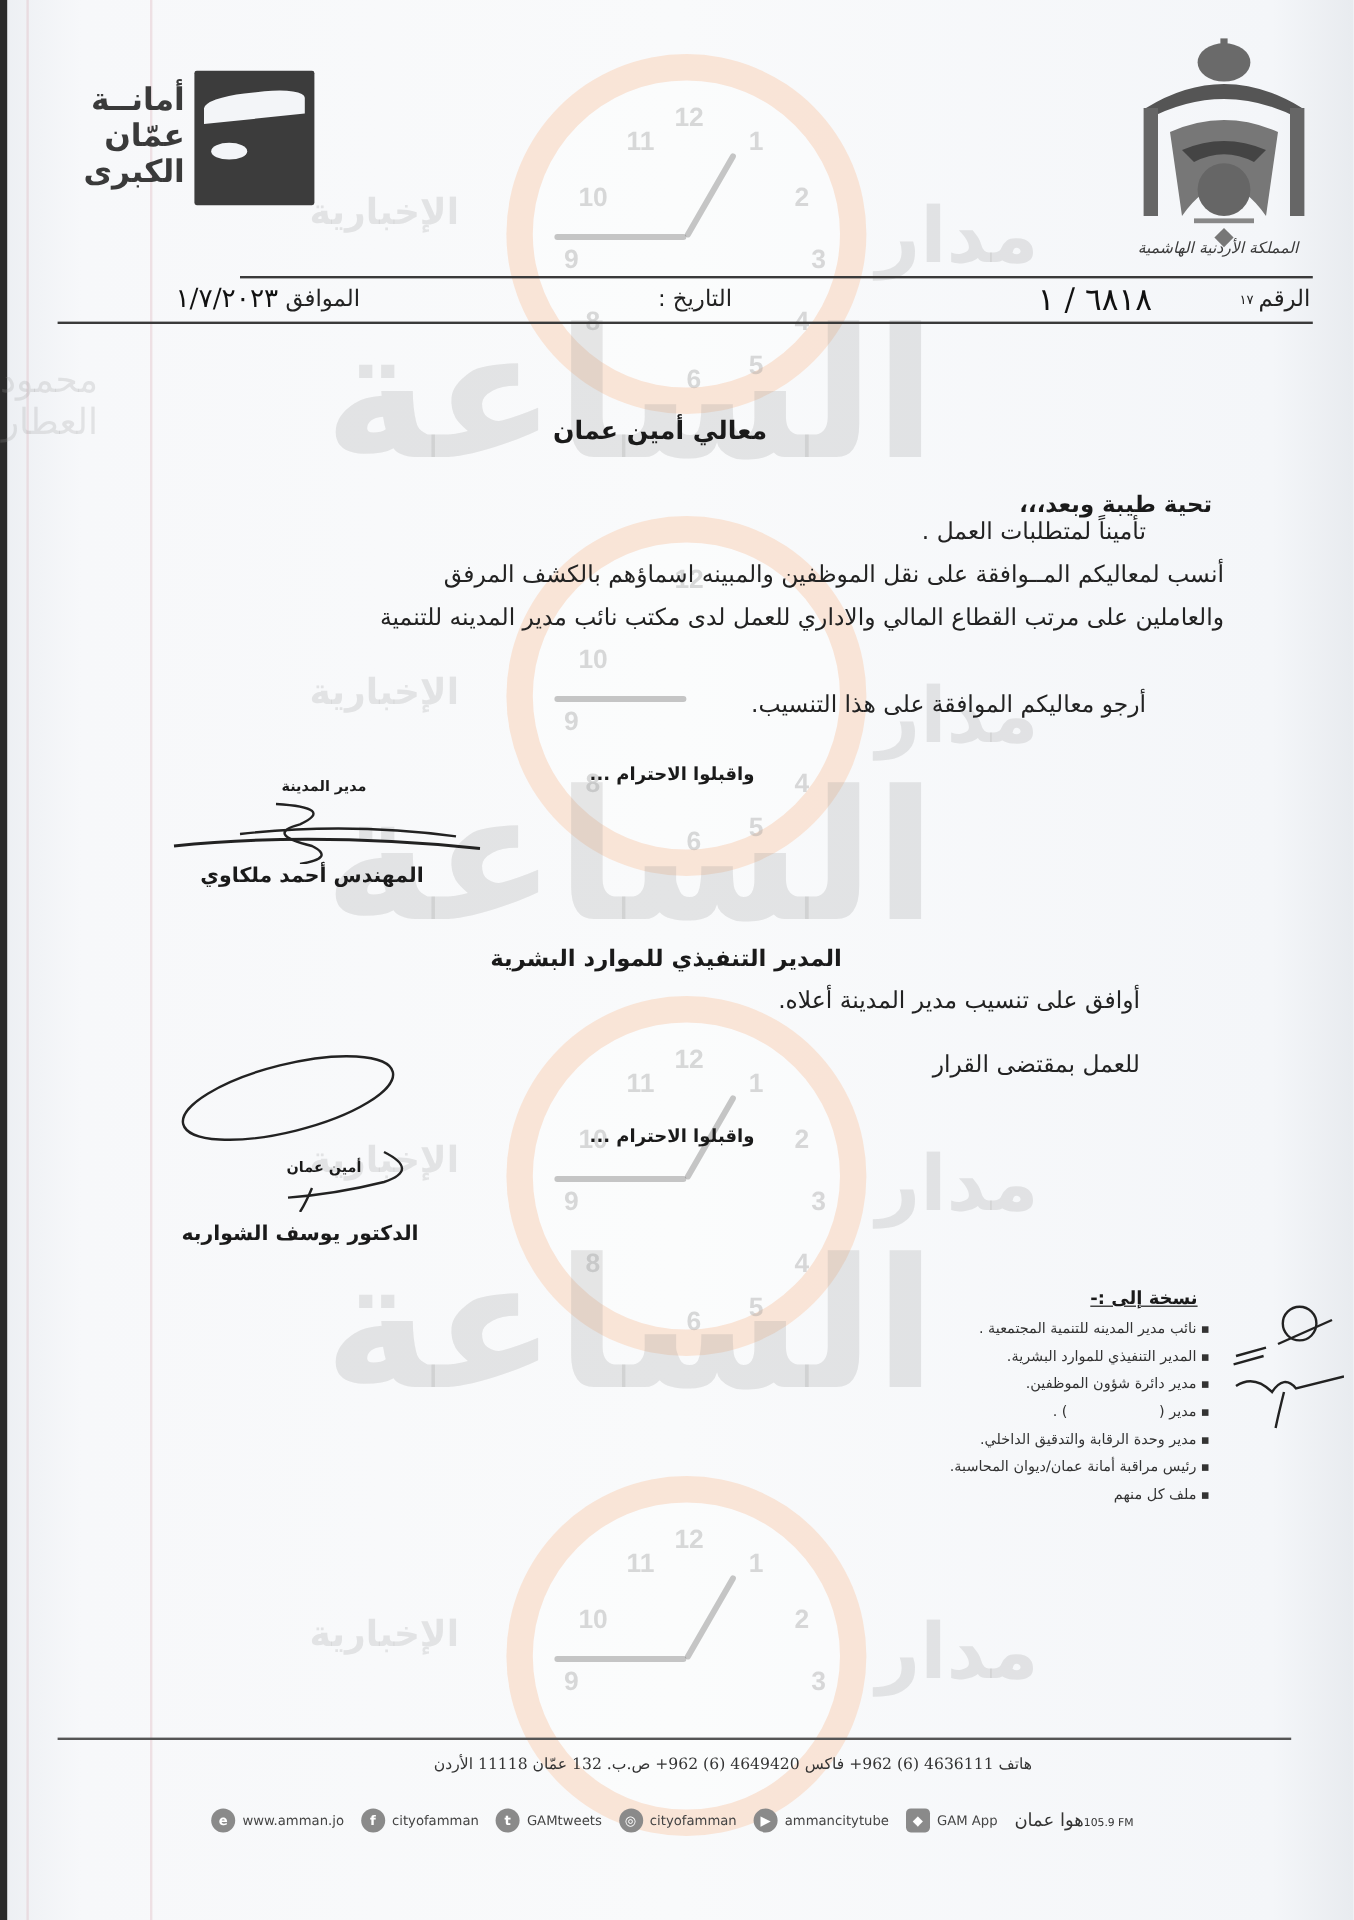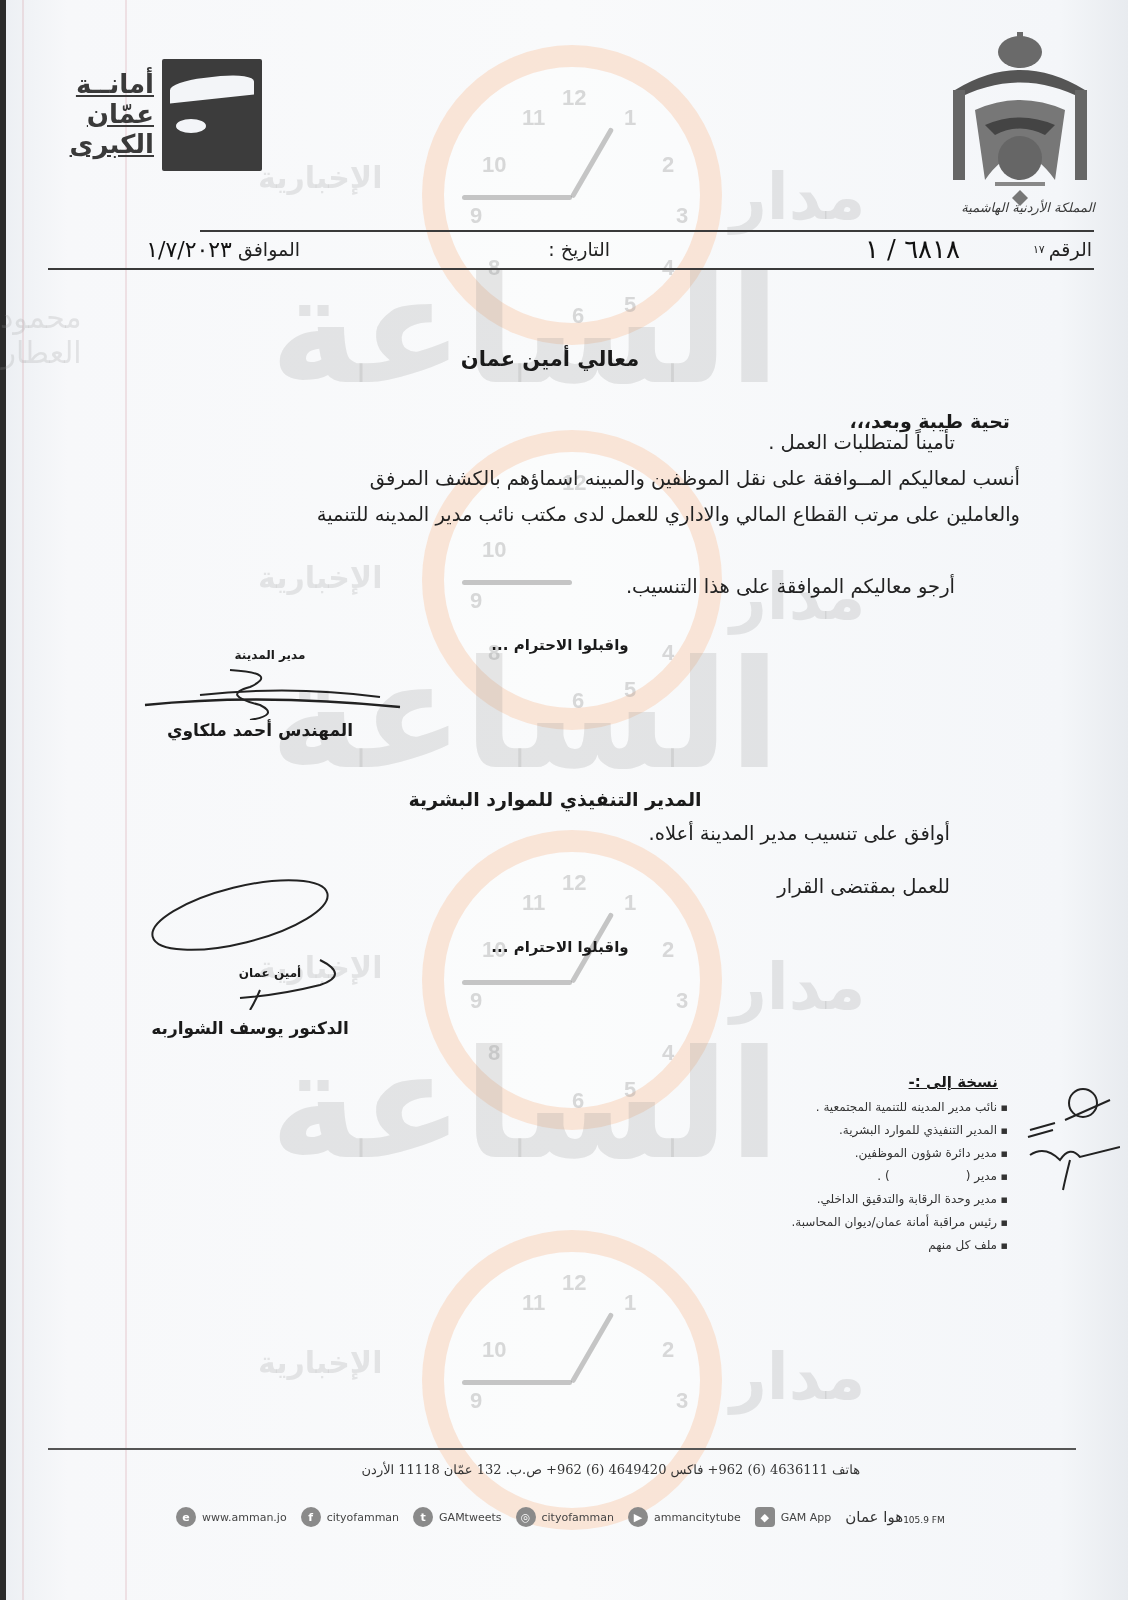--- a/index.html
+++ b/index.html
@@ -30,23 +30,23 @@
     .wm-text { font-family: "DejaVu Sans", sans-serif; font-weight: bold; color: rgba(150,150,150,0.22); direction: rtl; }
     .wm-big { font-size: 150px; line-height: 1; }
     .wm-mid { font-size: 64px; }
     .wm-small { font-size: 30px; }
 
     
     .gam-logo { position: absolute; left: 62px; top: 55px; width: 200px; height: 120px; display: flex; direction: rtl; align-items: center; gap: 8px; }
     .gam-emblem { width: 100px; height: 112px; background: #3c3c3c; position: relative; border-radius: 2px; }
     .gam-emblem::before { content: ""; position: absolute; left: 8px; top: 18px; width: 84px; height: 22px; background: #f3f5f8; border-radius: 40% 40% 0 0; transform: skewY(-6deg); }
     .gam-emblem::after { content: ""; position: absolute; left: 14px; top: 60px; width: 30px; height: 14px; background: #f3f5f8; border-radius: 50%; }
-    .gam-name { display: flex; flex-direction: column; font-size: 26px; font-weight: bold; color: #3a3a3a; line-height: 1.15; text-align: right; direction: rtl; text-decoration: underline; }
+    .gam-name { display: flex; flex-direction: column; font-size: 26px; font-weight: bold; color: #3a3a3a; line-height: 1.15; text-align: right; direction: rtl; }
     .coat { position: absolute; left: 945px; top: 30px; width: 150px; height: 185px; }
-    .kingdom { position: absolute; left: 935px; top: 200px; width: 160px; font-size: 13px; color: #3a3a3a; direction: rtl; font-style: italic; }
+    .kingdom { position: absolute; left: 935px; top: 200px; width: 160px; font-size: 13px; color: #3a3a3a; direction: rtl; text-align: center; font-style: italic; }
 
     .hline { position: absolute; height: 2px; background: #3a3a3a; }
     .hdr-row { position: absolute; top: 232px; height: 34px; display: flex; align-items: center; direction: rtl; font-size: 19px; color: #222; }
     .handwriting { font-family: "DejaVu Serif", serif; font-size: 26px; letter-spacing: 3px; color: #111; }
     .sup { font-size: 11px; vertical-align: super; }
 
     
     .rtl { direction: rtl; text-align: right; }
     .abs { position: absolute; }
     .title { font-size: 21px; font-weight: bold; }

